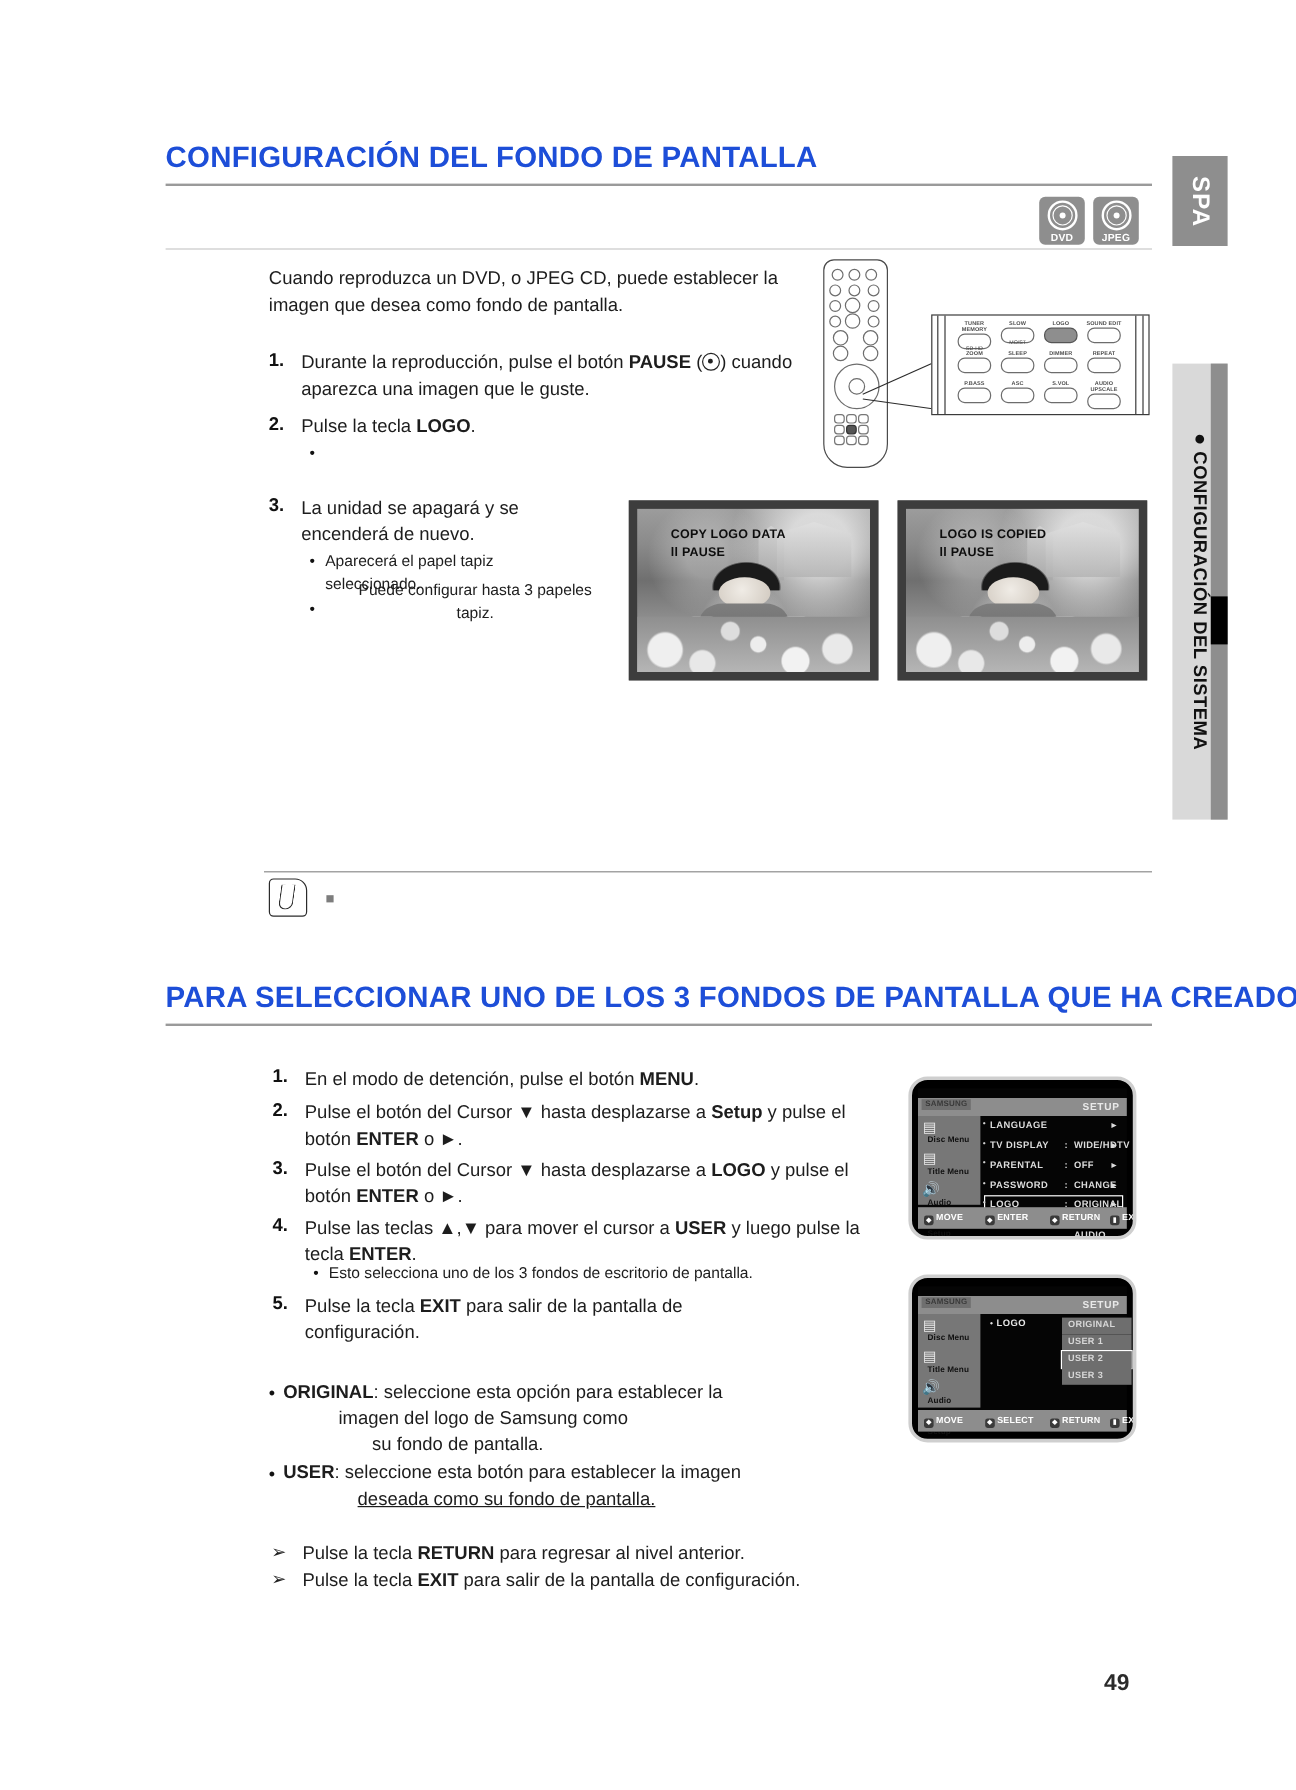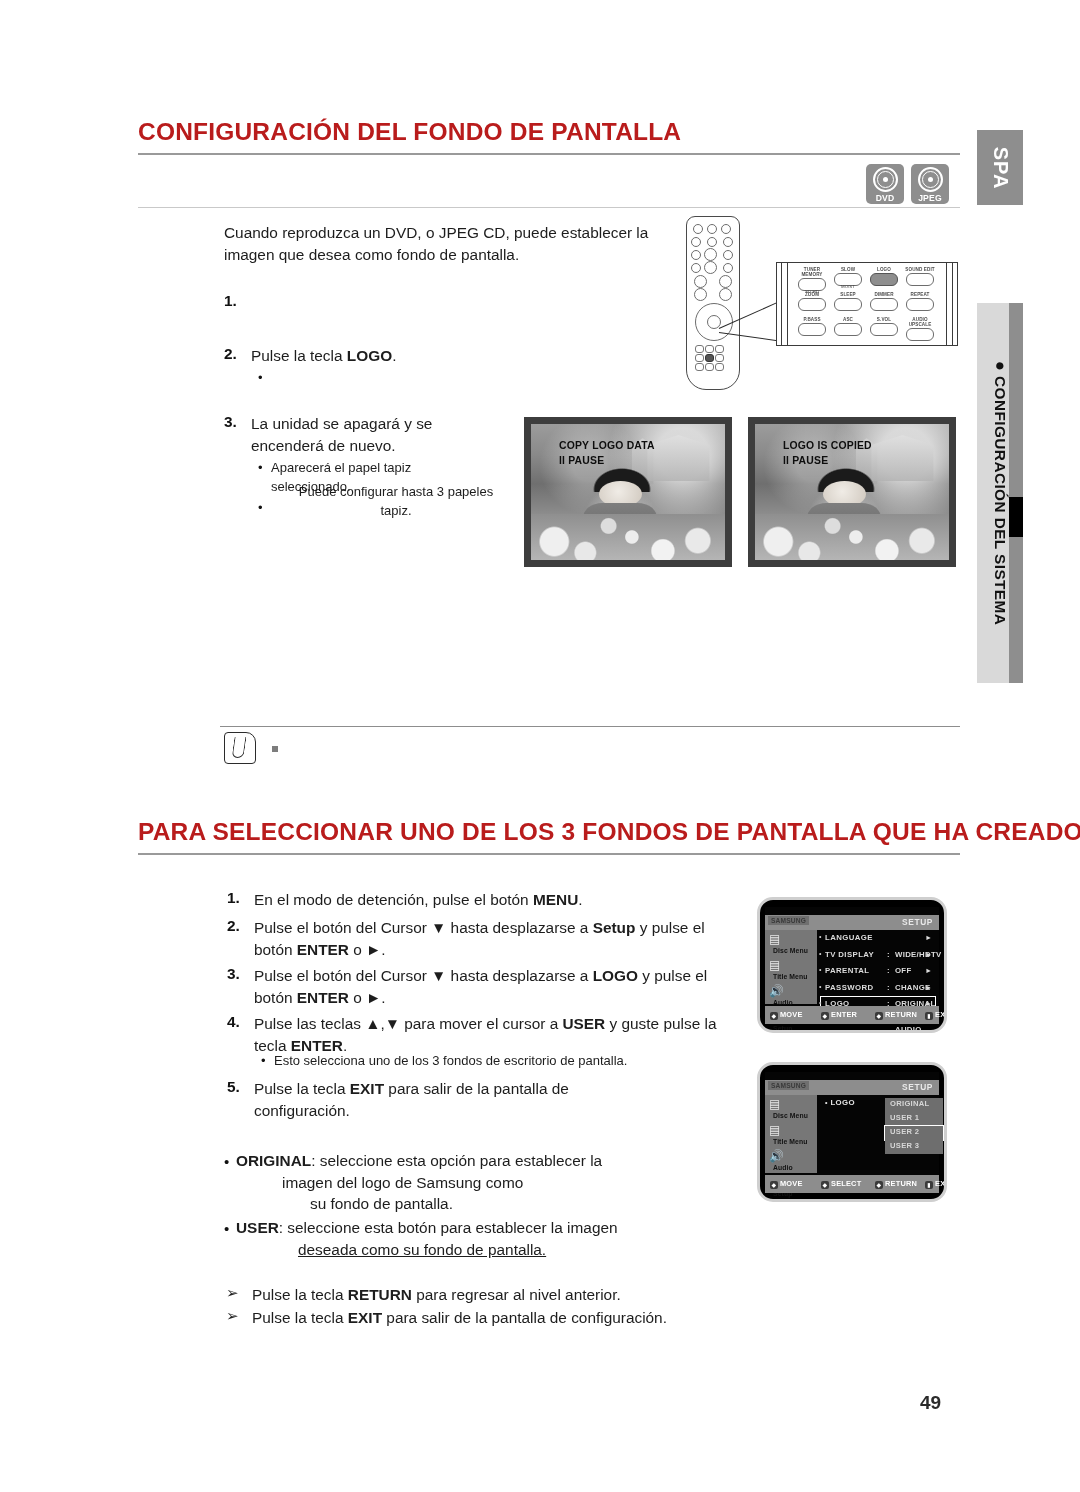--- a/index.html
+++ b/index.html
@@ -6,21 +6,21 @@
   body{
     width:1080px;height:1492px;background:#fff;
     font-family:"Liberation Sans","DejaVu Sans",sans-serif;
     color:#1a1a1a;position:relative;overflow:hidden;
   }
   .page{position:absolute;inset:0;}
 
   
   .h-sec{
     position:absolute;font-weight:bold;letter-spacing:.2px;
-    color:#b91c1c;white-space:nowrap;
+    color:#1d4ed8;white-space:nowrap;
   }
   #head1{left:138px;top:118px;font-size:24.5px;}
   #head2{left:138px;top:818px;font-size:24.5px;}
   .rule{position:absolute;background:#9a9a9a;height:2px;}
   #rule1{left:138px;top:153px;width:822px;}
   #rule2{left:138px;top:207px;width:822px;height:1px;background:#c9c9c9;}
   #rule3{left:138px;top:853px;width:822px;}
   #rule-note-top{left:220px;top:726px;width:740px;height:1px;background:#8d8d8d;}
 
   
@@ -181,20 +181,24 @@
       <div class="lbl">JPEG</div>
     </div>
   </div>
 
   <div class="body-txt" style="left:224px;top:222px;width:460px;">
     <span>Cuando reproduzca un DVD, o JPEG CD, puede establecer la</span><br>
     <span>imagen que desea como fondo de pantalla.</span>
   </div>
 
   <div class="num" style="left:224px;top:292px;">1.</div>
+  <div class="body-txt" style="left:251px;top:292px;width:440px;">
+    <span>Durante la reproducción, pulse el botón </span><span class="b">PAUSE</span><span> (</span><span style="display:inline-block;width:13px;height:13px;border:1.3px solid #222;border-radius:50%;position:relative;vertical-align:-2px;"><i style="position:absolute;left:4px;top:4px;width:3.5px;height:3.5px;background:#222;border-radius:50%;display:block;"></i></span><span>) cuando</span><br>
+    <span>aparezca una imagen que le guste.</span>
+  </div>
 
   <div class="num" style="left:224px;top:345px;">2.</div>
   <div class="body-txt" style="left:251px;top:345px;">
     <span>Pulse la tecla </span><span class="b">LOGO</span><span>.</span>
   </div>
   <div class="dot" style="left:258px;top:370px;">•</div>
 
   <div class="num" style="left:224px;top:413px;">3.</div>
   <div class="body-txt" style="left:251px;top:413px;width:280px;">
     <span>La unidad se apagará y se</span><br>
@@ -336,21 +340,21 @@
   <div class="rule" id="rule3"></div>
 
   <div id="sec2-steps">
       <div class="num" style="left: 227px; top: 889px;">1.</div>
       <div class="body-txt" style="left: 254px; top: 889px; width: 470px;"><span>En el modo de detención, pulse el botón </span><span class="b">MENU</span><span>.</span></div>
       <div class="num" style="left: 227px; top: 917px;">2.</div>
       <div class="body-txt" style="left: 254px; top: 917px; width: 470px;"><span>Pulse el botón del Cursor ▼ hasta desplazarse a </span><span class="b">Setup</span><span> y pulse el</span><br><span>botón </span><span class="b">ENTER</span><span> o ►.</span></div>
       <div class="num" style="left: 227px; top: 965px;">3.</div>
       <div class="body-txt" style="left: 254px; top: 965px; width: 470px;"><span>Pulse el botón del Cursor ▼ hasta desplazarse a </span><span class="b">LOGO</span><span> y pulse el</span><br><span>botón </span><span class="b">ENTER</span><span> o  ►.</span></div>
       <div class="num" style="left: 227px; top: 1013px;">4.</div>
-      <div class="body-txt" style="left: 254px; top: 1013px; width: 470px;"><span>Pulse las teclas ▲,▼ para mover el cursor a </span><span class="b">USER</span><span> y guste pulse la</span><br><span>tecla </span><span class="b">ENTER</span><span>.</span></div>
+      <div class="body-txt" style="left: 254px; top: 1013px; width: 470px;"><span>Pulse las teclas ▲,▼ para mover el cursor a </span><span class="b">USER</span><span> y luego pulse la</span><br><span>tecla </span><span class="b">ENTER</span><span>.</span></div>
       <div class="dot" style="left: 261px; top: 1053px;">•</div>
       <div class="sub" style="left: 274px; top: 1051px; width: 420px;">Esto selecciona uno de los 3 fondos de escritorio de pantalla.</div>
       <div class="num" style="left: 227px; top: 1078px;">5.</div>
       <div class="body-txt" style="left: 254px; top: 1078px; width: 470px;"><span>Pulse la tecla </span><span class="b">EXIT</span><span> para salir de la pantalla de</span><br><span>configuración.</span></div>
     </div>
 
   <div class="dot" style="left:224px;top:1153px;font-size:15px;">•</div>
   <div class="body-txt" style="left:236px;top:1150px;width:470px;">
     <span class="b">ORIGINAL</span><span>: seleccione esta opción para establecer la</span><br>
     <span style="display:inline-block;margin-left:46px;">imagen del logo de Samsung como</span><br>

